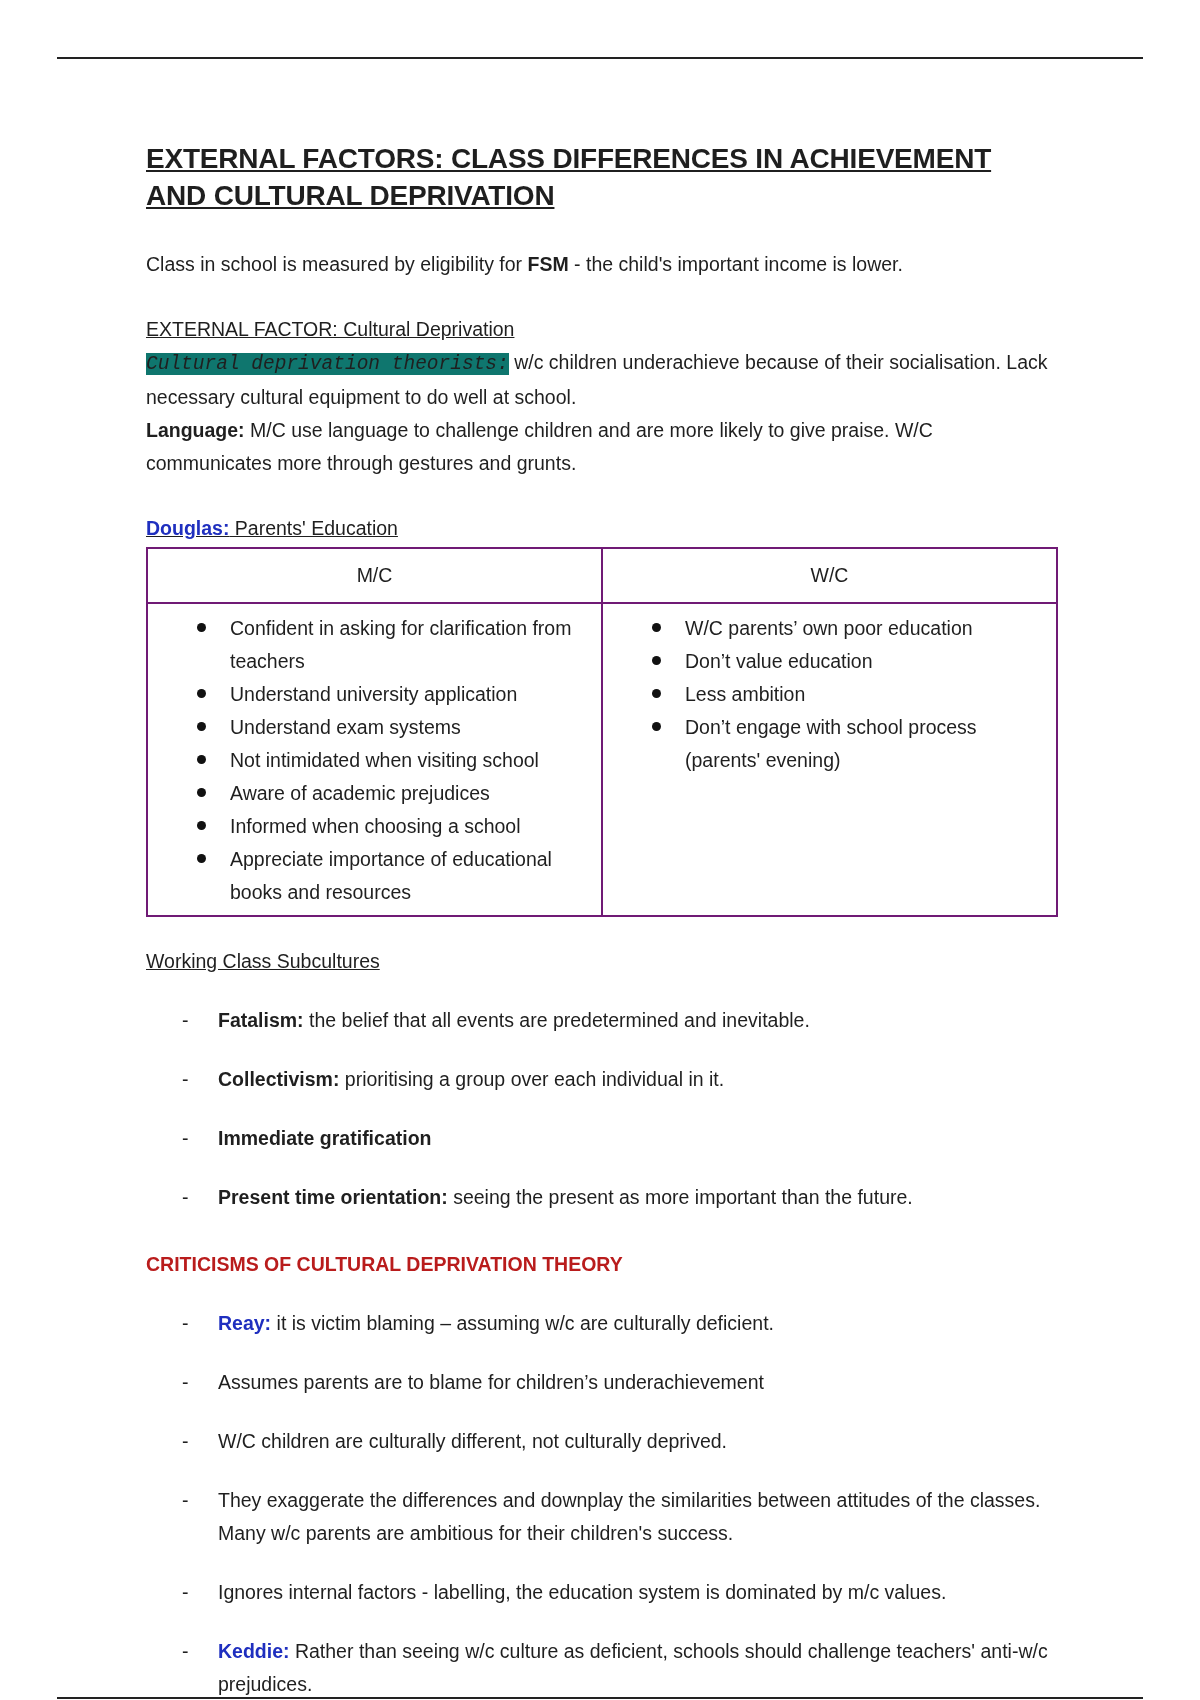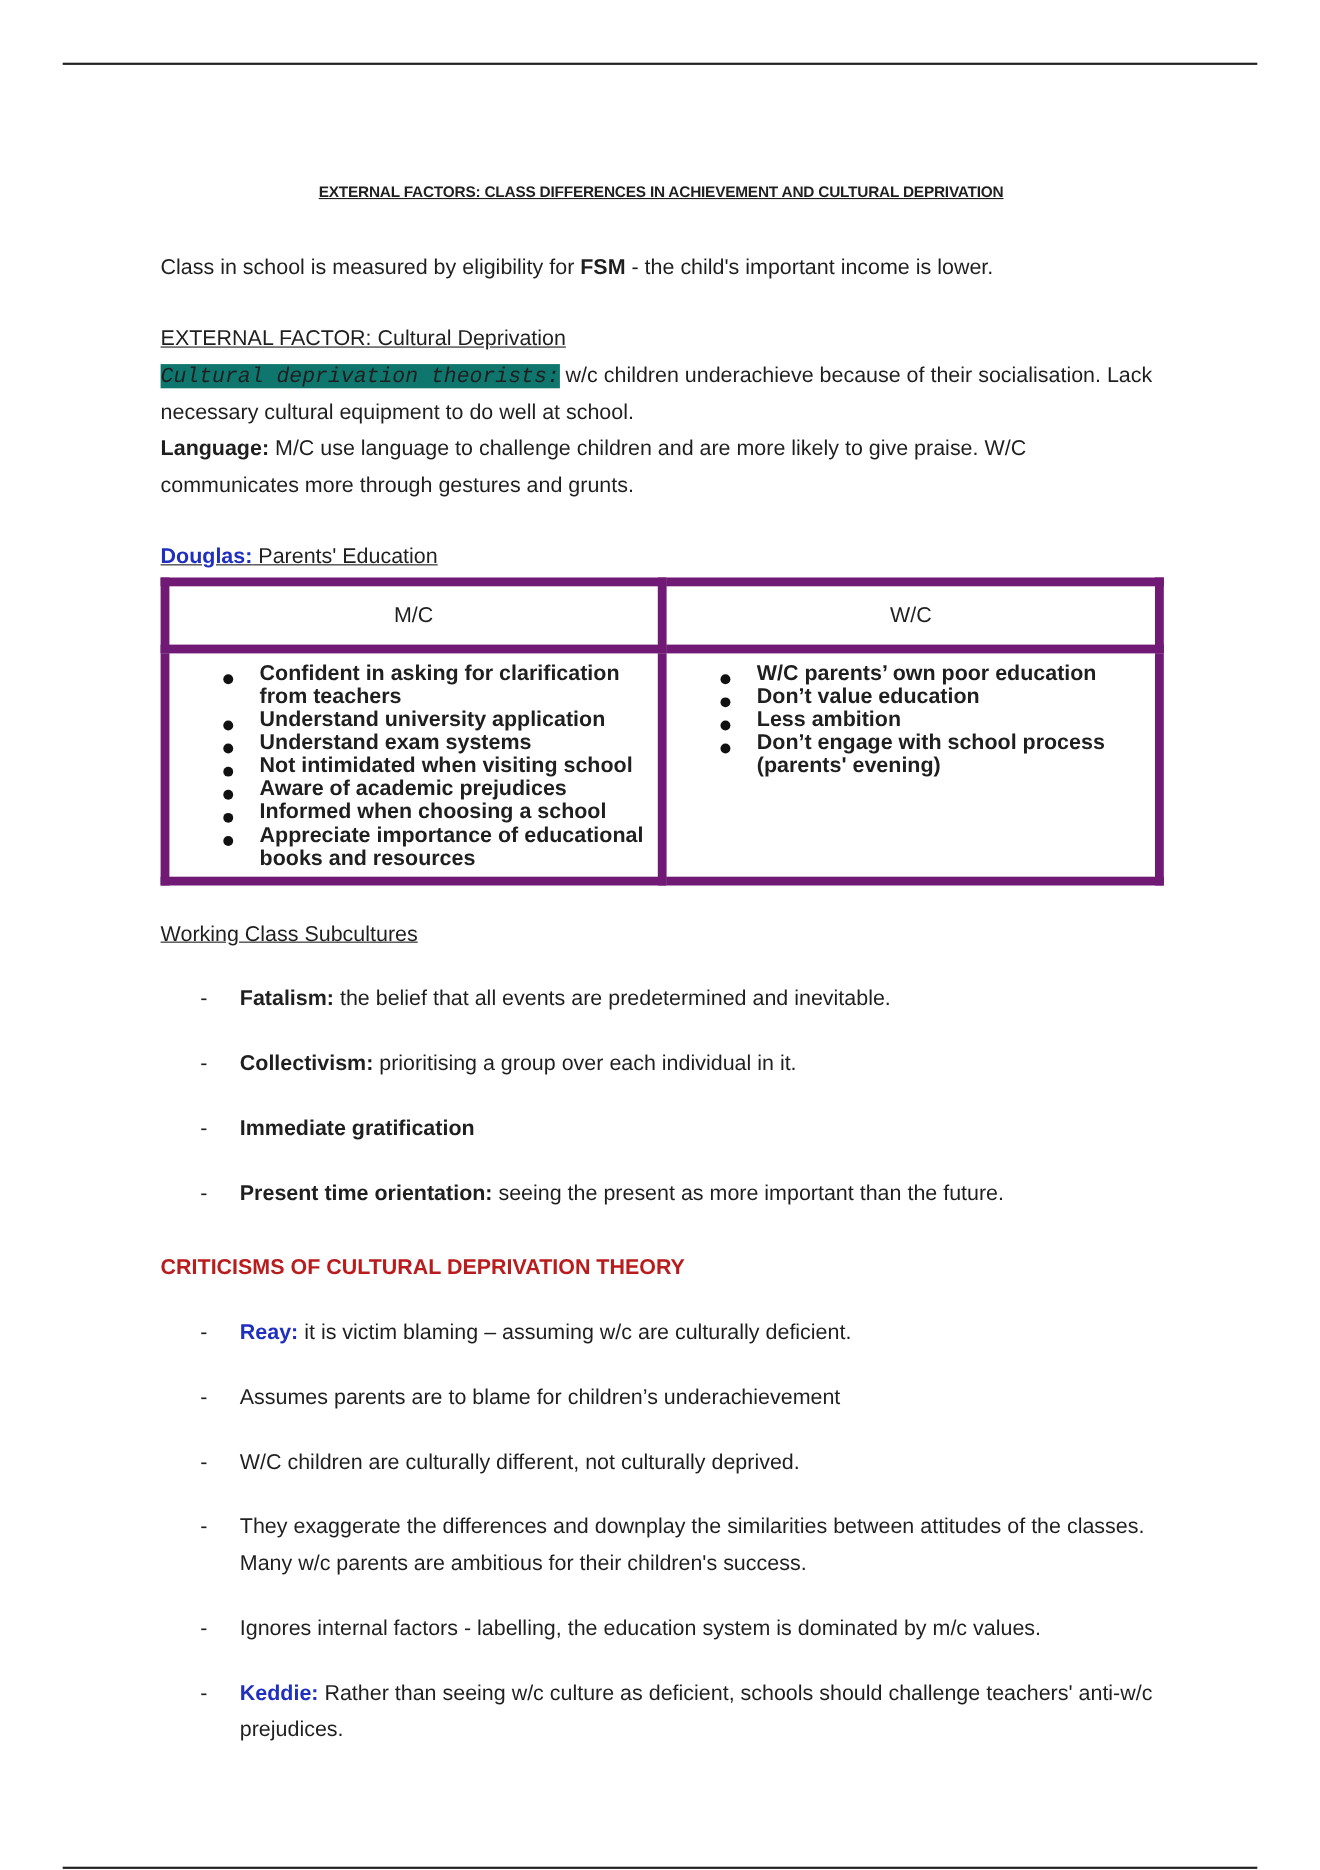--- a/index.html
+++ b/index.html
@@ -27,27 +27,26 @@
 
   .page {
     position: absolute;
     left: 146px;
     top: 140px;
     width: 910px;
     font-size: 19.5px;
     line-height: 33px;
   }
   .title {
-    text-align: center;
     font-weight: bold;
     text-decoration: underline;
-    font-size: 14px;
+    font-size: 28px;
     line-height: 37px;
     letter-spacing: -0.2px;
-    margin: 16px 0 0 0;
+    margin: 0 0 0 0;
   }
   .p { margin: 0; }
   .intro { margin-top: 34px; }
   .underline { text-decoration: underline; }
   .section-heading { margin-top: 32px; }
   .highlight {
     background: #0f766e;
     font-style: italic;
     font-family: Liberation Mono, monospace;
   }
@@ -56,40 +55,39 @@
 
   .douglas-heading { margin-top: 33px; line-height: 30px; }
 
   table.compare {
     border-collapse: collapse;
     width: 912px;
     margin-top: 4px;
     table-layout: fixed;
   }
   table.compare th, table.compare td {
-    border: 8px solid #701a75;
+    border: 2px solid #701a75;
     vertical-align: top;
   }
   table.compare th {
     font-weight: normal;
     height: 51px;
     text-align: center;
     vertical-align: middle;
     font-size: 19.5px;
   }
   table.compare td {
     padding: 8px 8px 6px 0;
   }
   ul.bullets {
     list-style: none;
     margin: 0;
     padding: 0;
     font-size: 19.5px;
-    line-height: 21px;
-    font-weight: bold;
+    line-height: 33px;
   }
   ul.bullets li {
     position: relative;
     padding-left: 82px;
   }
   ul.bullets li::before {
     content: "";
     position: absolute;
     left: 49px;
     top: 11px;

